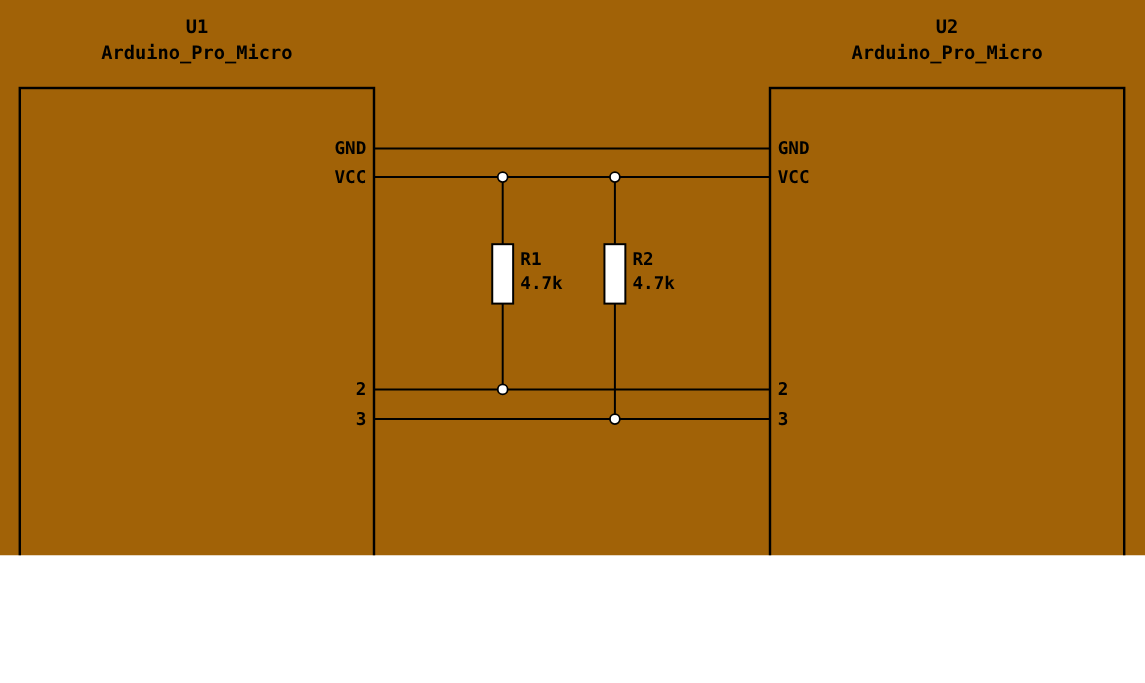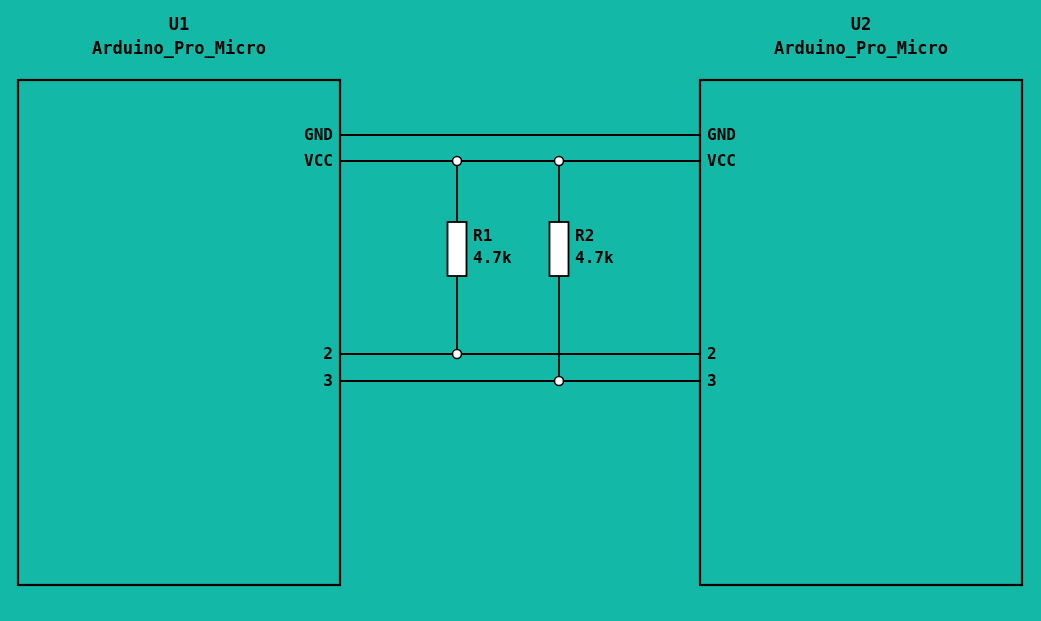--- a/index.html
+++ b/index.html
@@ -3,22 +3,22 @@
 <meta charset="utf-8">
 <style>
   html, body {
     margin: 0;
     padding: 0;
     background: #ffffff;
   }
   .canvas {
     position: relative;
     width: 1041px;
-    height: 621px;
-    background: #14b8a6;
+    height: 505px;
+    background: #a16207;
     overflow: hidden;
   }
   svg text {
     font-family: "DejaVu Sans Mono", "Liberation Mono", monospace;
     font-weight: bold;
     fill: #000000;
   }
   .lbl-title { font-size: 17px; }
   .lbl-pin   { font-size: 16px; }
   .lbl-res   { font-size: 16px; }

